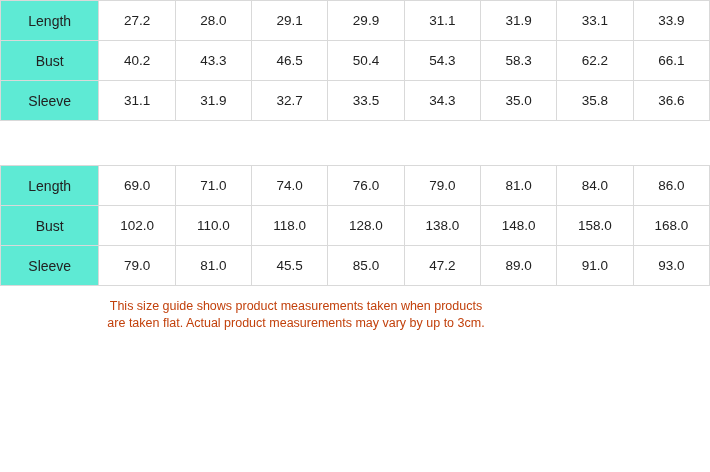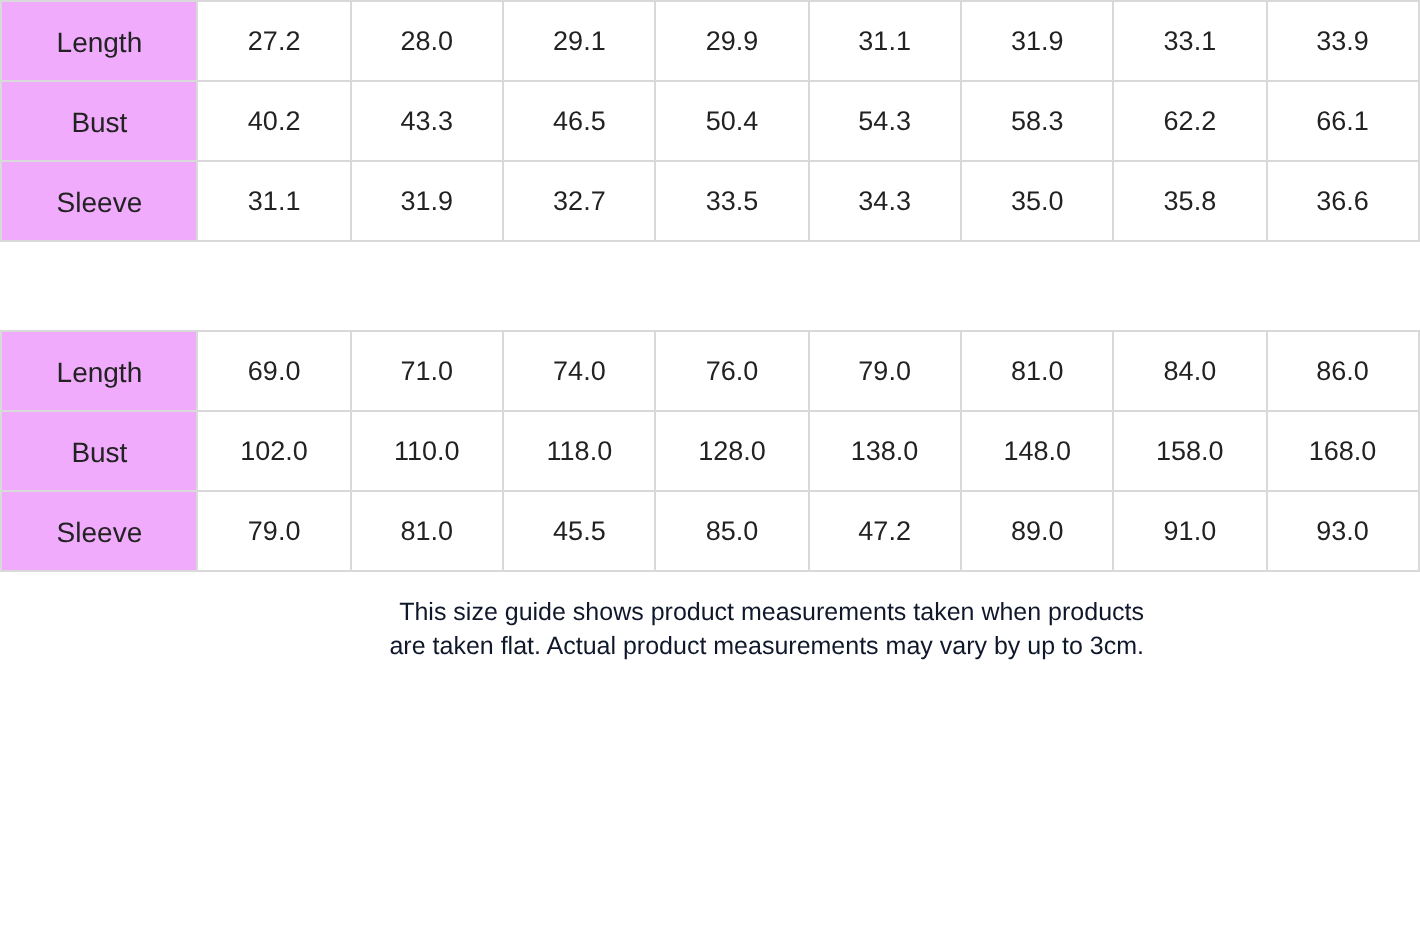--- a/index.html
+++ b/index.html
@@ -33,21 +33,21 @@
     vertical-align: middle;
     font-size: 13.5px;
     color: #222222;
     padding: 0;
   }
   table.size-table td.unit-head {
     background: #f5f5f5;
     font-size: 14px;
   }
   table.size-table td.row-head {
-    background: #f0abfc;
+    background: #5eead4;
     font-size: 14px;
   }
   table.size-table td.col-head {
     font-size: 13.5px;
   }
   table.size-table tr.header-row td {
     height: 39px;
   }
   
   table.size-table col.c0 { width: 98px; }
@@ -55,24 +55,24 @@
 
   .spacer {
     height: 44px;
     background: #ffffff;
     width: 710px;
   }
   .note {
     width: 592px;
     box-sizing: border-box;
     padding: 12px 20px 0 20px;
-    text-align: right;
+    text-align: center;
     font-size: 12.5px;
     line-height: 17px;
-    color: #0f172a;
+    color: #c2410c;
   }
   .note-line { display: block; }
 </style>
 </head>
 <body>
 
 <div class="size-guide">
 
   <table class="size-table">
     <colgroup>

